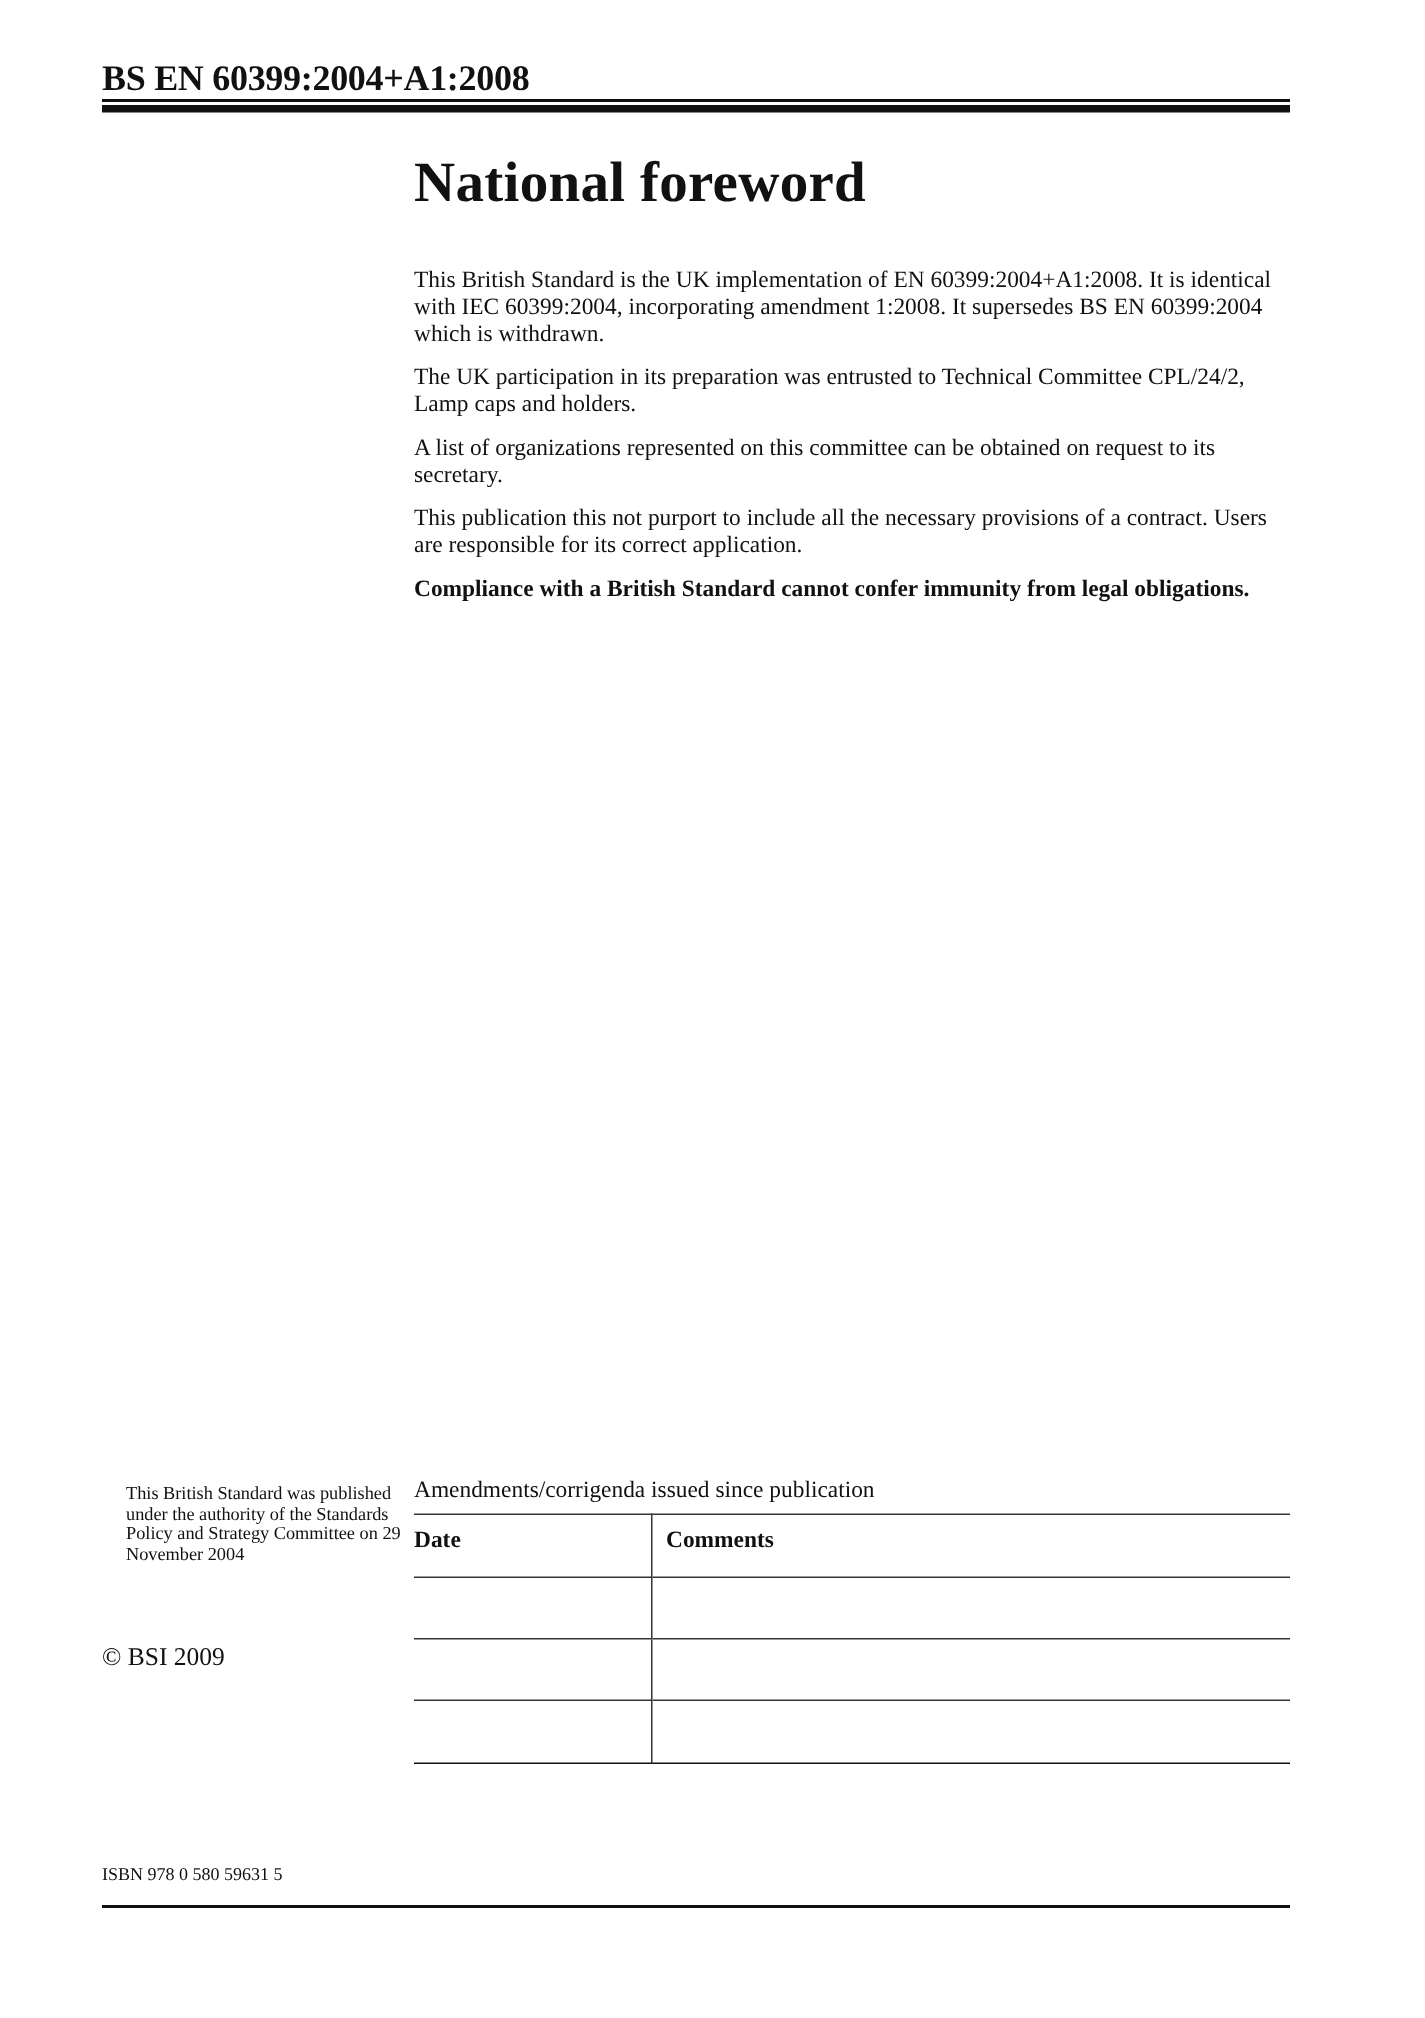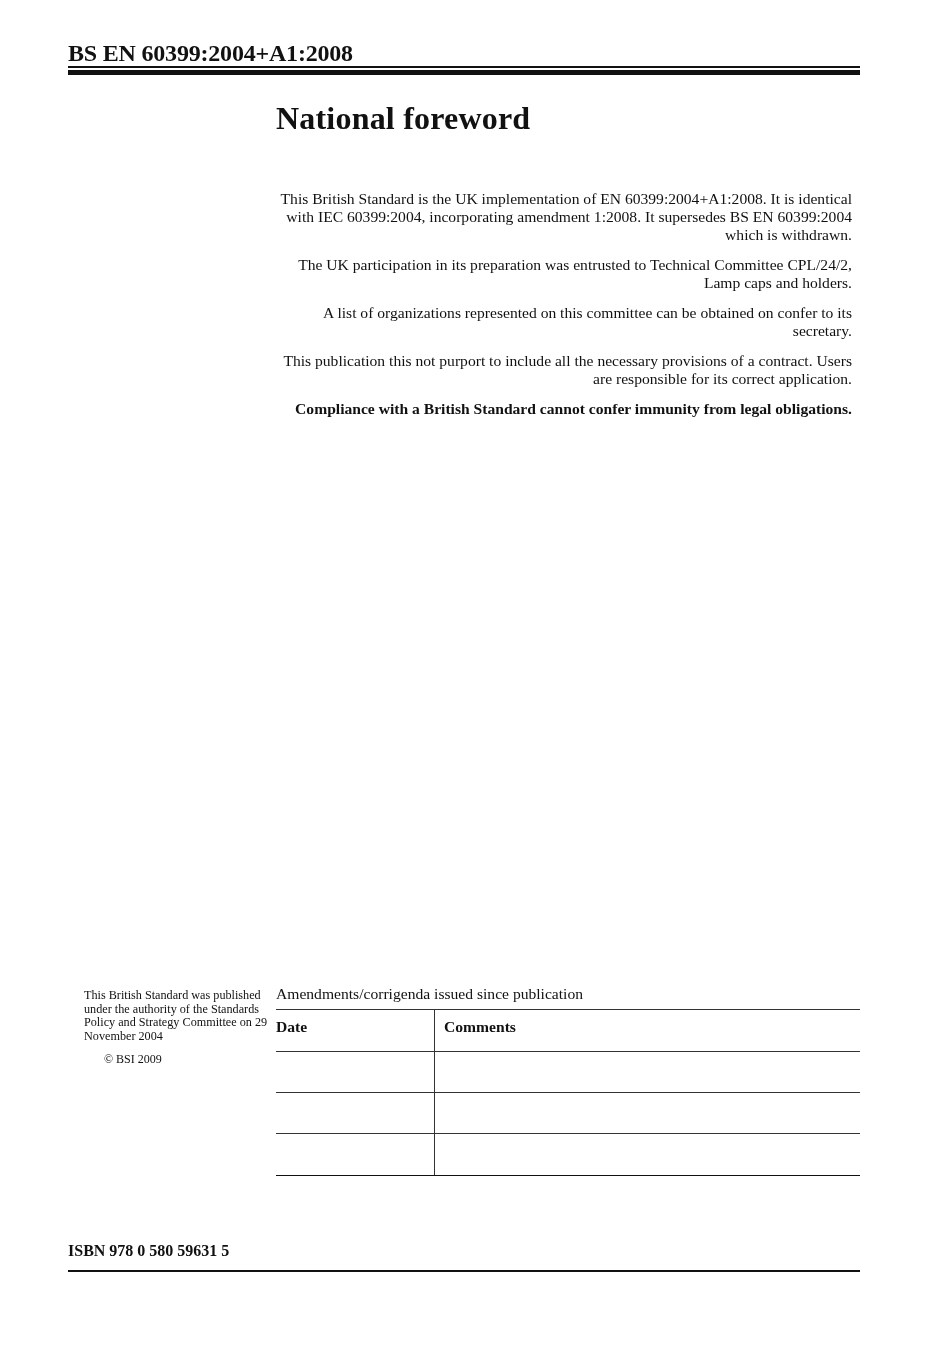--- a/index.html
+++ b/index.html
@@ -12,44 +12,43 @@
     .doc-id {
       left: 68px; top: 40px;
       font-family: "Liberation Serif", serif;
       font-weight: bold; font-size: 24px; letter-spacing: -0.2px;
     }
     .rule-thin { left: 68px; width: 792px; top: 66px; height: 2px; background: #111; }
     .rule-thick { left: 68px; width: 792px; top: 70px; height: 5px; background: #111; }
     .page-title {
       left: 276px; top: 100px;
       font-family: "Liberation Serif", serif;
-      font-weight: bold; font-size: 32px; letter-spacing: 0.2px;
+      font-weight: bold; font-size: 38px; letter-spacing: 0.2px;
     }
     .body-text {
       left: 276px; top: 178px; width: 576px;
       font-family: "Liberation Serif", serif;
       font-size: 15.6px; line-height: 18px;
     }
-    .body-text p { margin: 12px 0 11px 0; text-align: right; }
+    .body-text p { margin: 0 0 11px 0; }
     .body-text p.bold { font-weight: bold; font-family: Liberation Serif, serif; }
     .sidebar-note {
       left: 68px; top: 989px; width: 200px;
       font-family: "Liberation Serif", serif;
       font-size: 12.2px; line-height: 13.5px; margin-left: 16px;
     }
     .copyright {
-      left: 68px; top: 1052px;
+      left: 68px; top: 1095px;
       font-family: "Liberation Serif", serif;
-      font-size: 12px;
-      margin-left: 36px;
+      font-size: 17px;
     }
     .isbn {
       left: 68px; top: 1242px;
       font-family: "Liberation Serif", serif;
-      font-weight: bold; font-size: 16px;
+      font-weight: normal; font-size: 12px;
     }
     .amend-title {
       left: 276px; top: 985px;
       font-family: "Liberation Serif", serif;
       font-weight: normal; font-size: 15.6px;
     }
     .amend-table {
       left: 276px; top: 1009px; width: 584px;
       border-collapse: collapse;
       font-family: "Liberation Serif", serif;
@@ -74,21 +73,21 @@
 
 <div class="abs doc-id">BS EN 60399:2004+A1:2008</div>
 <div class="abs rule-thin"></div>
 <div class="abs rule-thick"></div>
 
 <h1 class="abs page-title" style="margin:0;">National foreword</h1>
 
 <div class="abs body-text">
   <p>This British Standard is the UK implementation of EN 60399:2004+A1:2008. It is identical with IEC 60399:2004, incorporating amendment 1:2008. It supersedes BS EN 60399:2004 which is withdrawn.</p>
   <p>The UK participation in its preparation was entrusted to Technical Committee CPL/24/2, Lamp caps and holders.</p>
-  <p>A list of organizations represented on this committee can be obtained on confer to its secretary.</p>
+  <p>A list of organizations represented on this committee can be obtained on request to its secretary.</p>
   <p>This publication this not purport to include all the necessary provisions of a contract. Users are responsible for its correct application.</p>
   <p class="bold">Compliance with a British Standard cannot confer immunity from legal obligations.</p>
 </div>
 
 <div class="abs sidebar-note">This British Standard was published under the authority of the Standards Policy and Strategy Committee on 29 November 2004</div>
 <div class="abs copyright">© BSI 2009</div>
 <div class="abs isbn">ISBN 978 0 580 59631 5</div>
 
 <div class="abs amend-title">Amendments/corrigenda issued since publication</div>
 <table class="abs amend-table">

